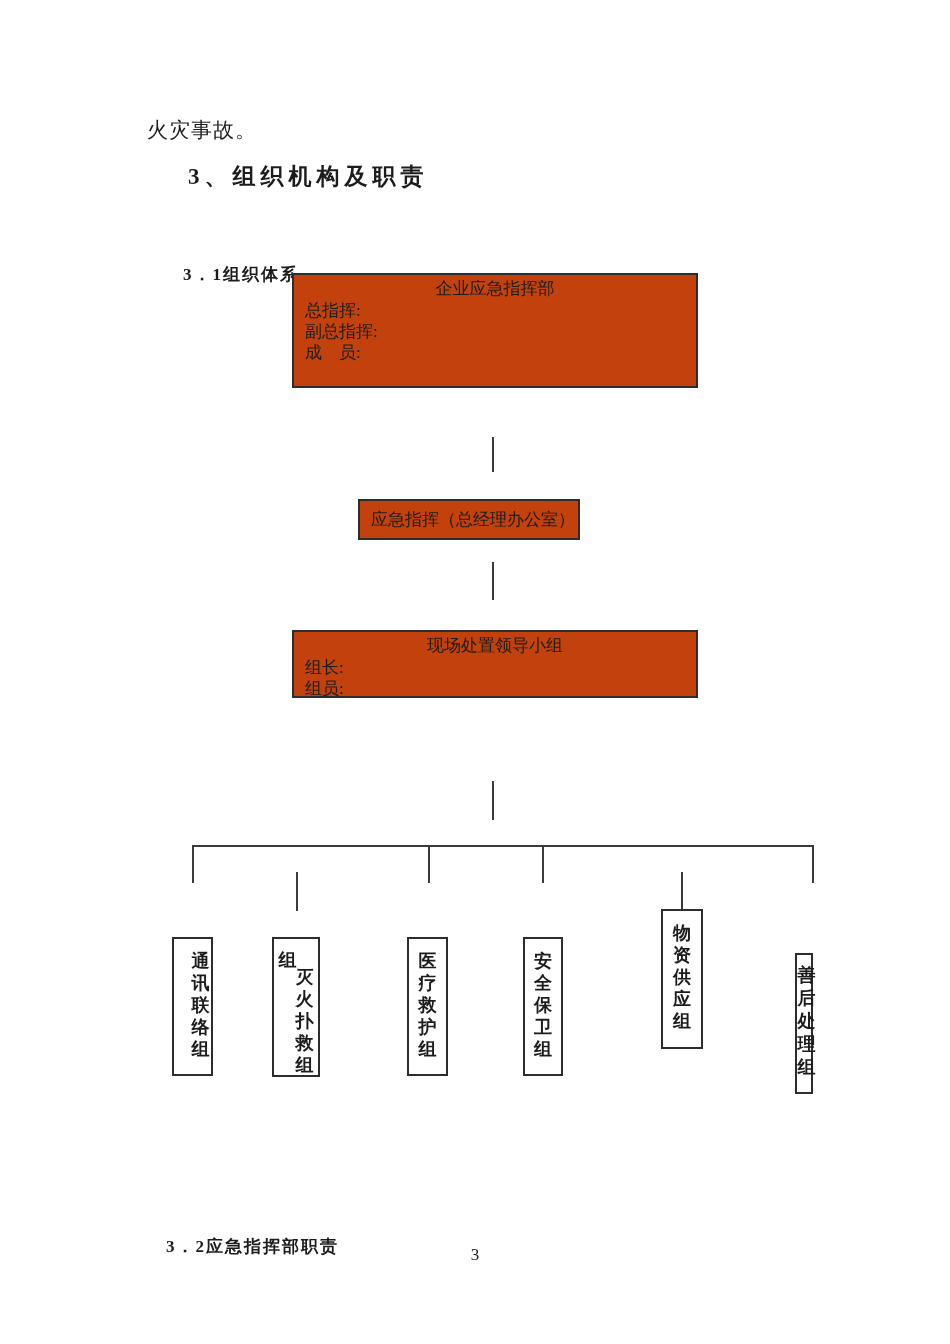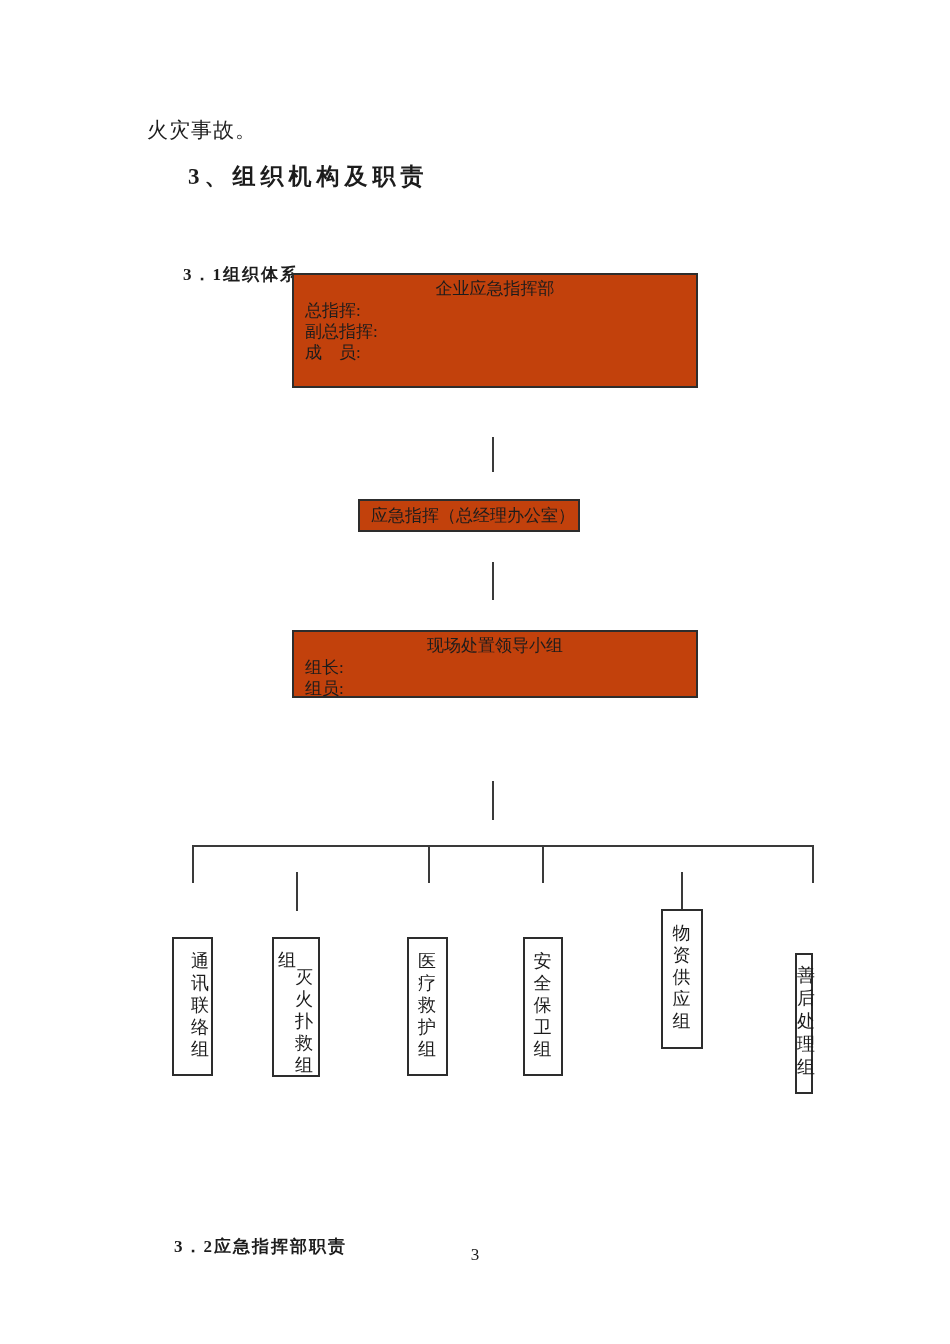--- a/index.html
+++ b/index.html
@@ -55,21 +55,22 @@
     border:2px solid #2d2d2d;
     background:#fff;
     box-sizing:border-box;
     font-size:18px;
   }
   .vtext{
     width:1.05em;
     margin:0 auto;
     word-break:break-all;
     line-height:22px;
-    text-align:left;
+    text-align:center;
+    font-weight:bold;
   }
   .team-pad{padding-top:11px;}
   .page-num{
     position:absolute;left:0;right:0;
     text-align:center;
     font-size:17px;
   }
 </style>
 </head>
 <body>
@@ -84,21 +85,21 @@
 
   <div class="chart-box" style="left:292px;top:273px;width:406px;height:115px;">
     <div class="box-title">企业应急指挥部</div>
     <div class="box-line">总指挥:</div>
     <div class="box-line">副总指挥:</div>
     <div class="box-line">成　员:</div>
   </div>
 
   <div class="vline" style="left:492px;top:437px;height:35px;"></div>
 
-  <div class="chart-box mid-box" style="left:358px;top:499px;width:222px;height:33px;">
+  <div class="chart-box mid-box" style="left:358px;top:499px;width:222px;height:41px;">
     <span>应急指挥（总经理办公室）</span>
   </div>
 
   <div class="vline" style="left:492px;top:562px;height:38px;"></div>
 
   <div class="chart-box" style="left:292px;top:630px;width:406px;height:68px;">
     <div class="box-title">现场处置领导小组</div>
     <div class="box-line">组长:</div>
     <div class="box-line">组员:</div>
   </div>
@@ -133,17 +134,17 @@
   </div>
 
   <div class="team-box team-pad" style="left:661px;top:909px;width:42px;height:140px;">
     <div class="vtext">物资供应组</div>
   </div>
 
   <div class="team-box" style="left:795px;top:937px;width:18px;height:141px;padding-top:9px;margin-top:16px;">
     <div class="vtext" style="line-height:23px;">善后处理组</div>
   </div>
 
-  <div class="abs h-sub" style="left:174px;top:1187px;">3．2应急指挥部职责</div>
+  <div class="abs h-sub" style="left:166px;top:1187px;">3．2应急指挥部职责</div>
 
   <div class="page-num" style="top:1245px;">3</div>
 
 </div>
 
 </body></html>

